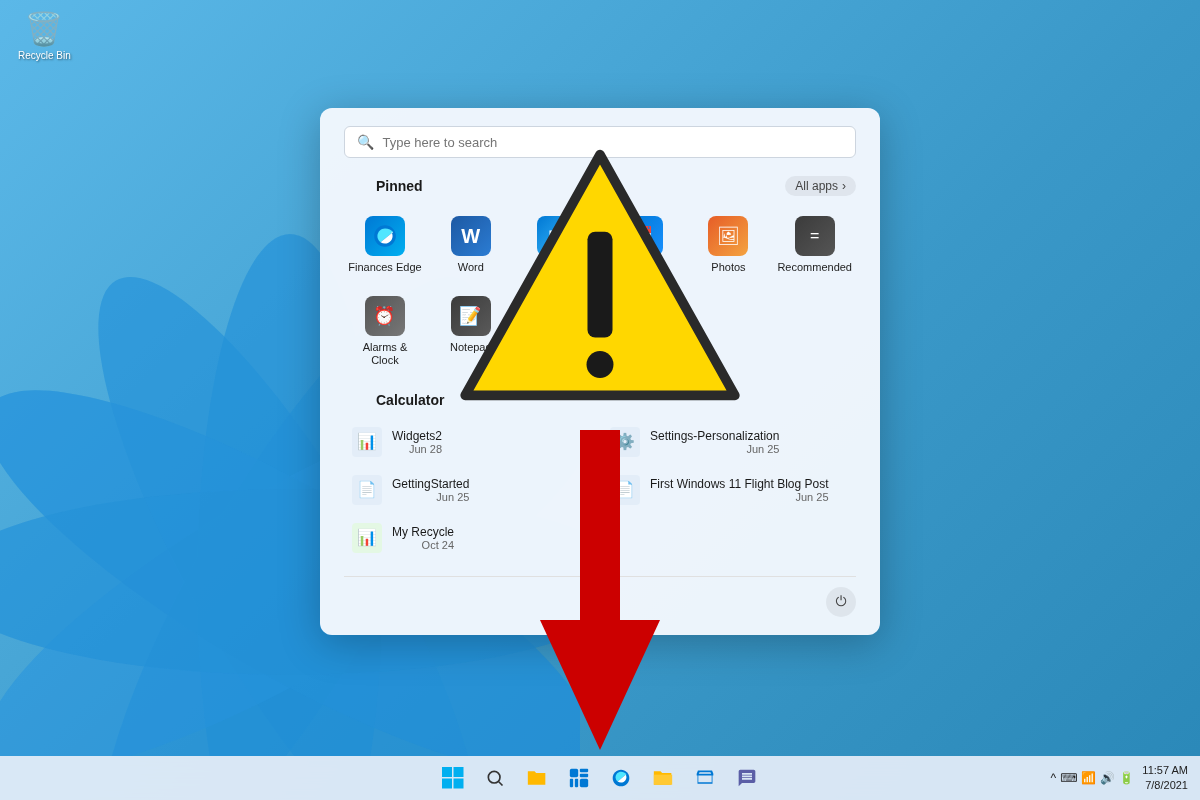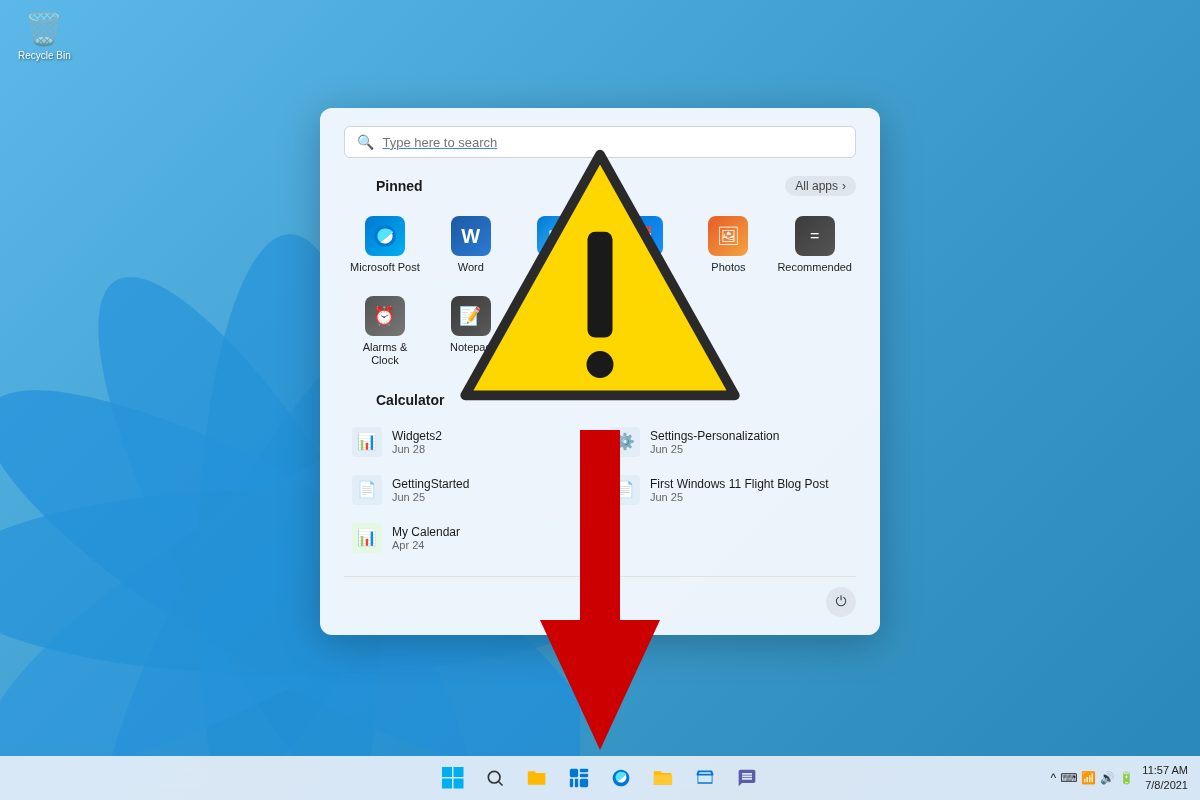--- a/index.html
+++ b/index.html
@@ -60,24 +60,23 @@
     }
     .search-icon-wrap {
       color: #555;
       font-size: 14px;
       margin-right: 8px;
     }
     .search-input {
       border: none;
       outline: none;
       font-size: 13px;
-      color: #3b82f6;
+      color: #0f172a;
       background: transparent;
       width: 100%;
-      text-decoration: underline;
     }
 
     
     .section-header {
       display: flex;
       justify-content: space-between;
       align-items: center;
       margin-bottom: 12px;
       padding-left: 32px;
     }
@@ -162,21 +161,21 @@
       height: 30px;
       border-radius: 4px;
       display: flex;
       align-items: center;
       justify-content: center;
       font-size: 16px;
       flex-shrink: 0;
     }
     .rec-text { display: flex; flex-direction: column; }
     .rec-name { font-size: 12px; color: #1a1a1a; font-weight: 500; }
-    .rec-date { font-size: 11px; color: #666; }
+    .rec-date { font-size: 11px; color: #666; text-align: right; }
 
     
     .start-menu-bottom {
       display: flex;
       justify-content: flex-end;
       align-items: center;
       margin-top: 16px;
       padding-top: 10px;
       border-top: 1px solid #e0e0e0;
     }
@@ -332,21 +331,21 @@
   <div class="pinned-grid">
 
     <div class="app-item">
       <div class="app-icon icon-edge">
         <svg width="26" height="26" viewBox="0 0 24 24" fill="none">
           <path d="M12 2C6.48 2 2 6.48 2 12s4.48 10 10 10 10-4.48 10-10S17.52 2 12 2z" fill="#0078d4"></path>
           <path d="M12 5C8.14 5 5 8.14 5 12c0 2.39 1.13 4.51 2.88 5.88L19.5 8.38C18.1 6.36 15.21 5 12 5z" fill="#50e6ff"></path>
           <path d="M19.5 8.38L7.88 17.88C9.13 18.59 10.52 19 12 19c3.86 0 7-3.14 7-7 0-1.32-.37-2.55-1-3.62z" fill="white"></path>
         </svg>
       </div>
-      <span class="app-label">Microsoft Post</span>
+      <span class="app-label">Finances Edge</span>
     </div>
 
     <div class="app-item">
       <div class="app-icon icon-word">
         <span style="color:white;font-weight:bold;font-size:20px;">W</span>
       </div>
       <span class="app-label">Word</span>
     </div>
 
     <div class="app-item">
@@ -433,22 +432,22 @@
       <div class="rec-item">
         <div class="rec-icon" style="background:#e3edf8;">📄</div>
         <div class="rec-text">
           <span class="rec-name">First Windows 11 Flight Blog Post</span>
           <span class="rec-date">Jun 25</span>
         </div>
       </div>
       <div class="rec-item">
         <div class="rec-icon" style="background:#e4f8e4;">📊</div>
         <div class="rec-text">
-          <span class="rec-name">My Calendar</span>
-          <span class="rec-date">Apr 24</span>
+          <span class="rec-name">My Recycle</span>
+          <span class="rec-date">Oct 24</span>
         </div>
       </div>
     </div>
   </div>
 
   <div class="start-menu-bottom">
     <button class="power-btn">⏻</button>
   </div>
 </div>
 

